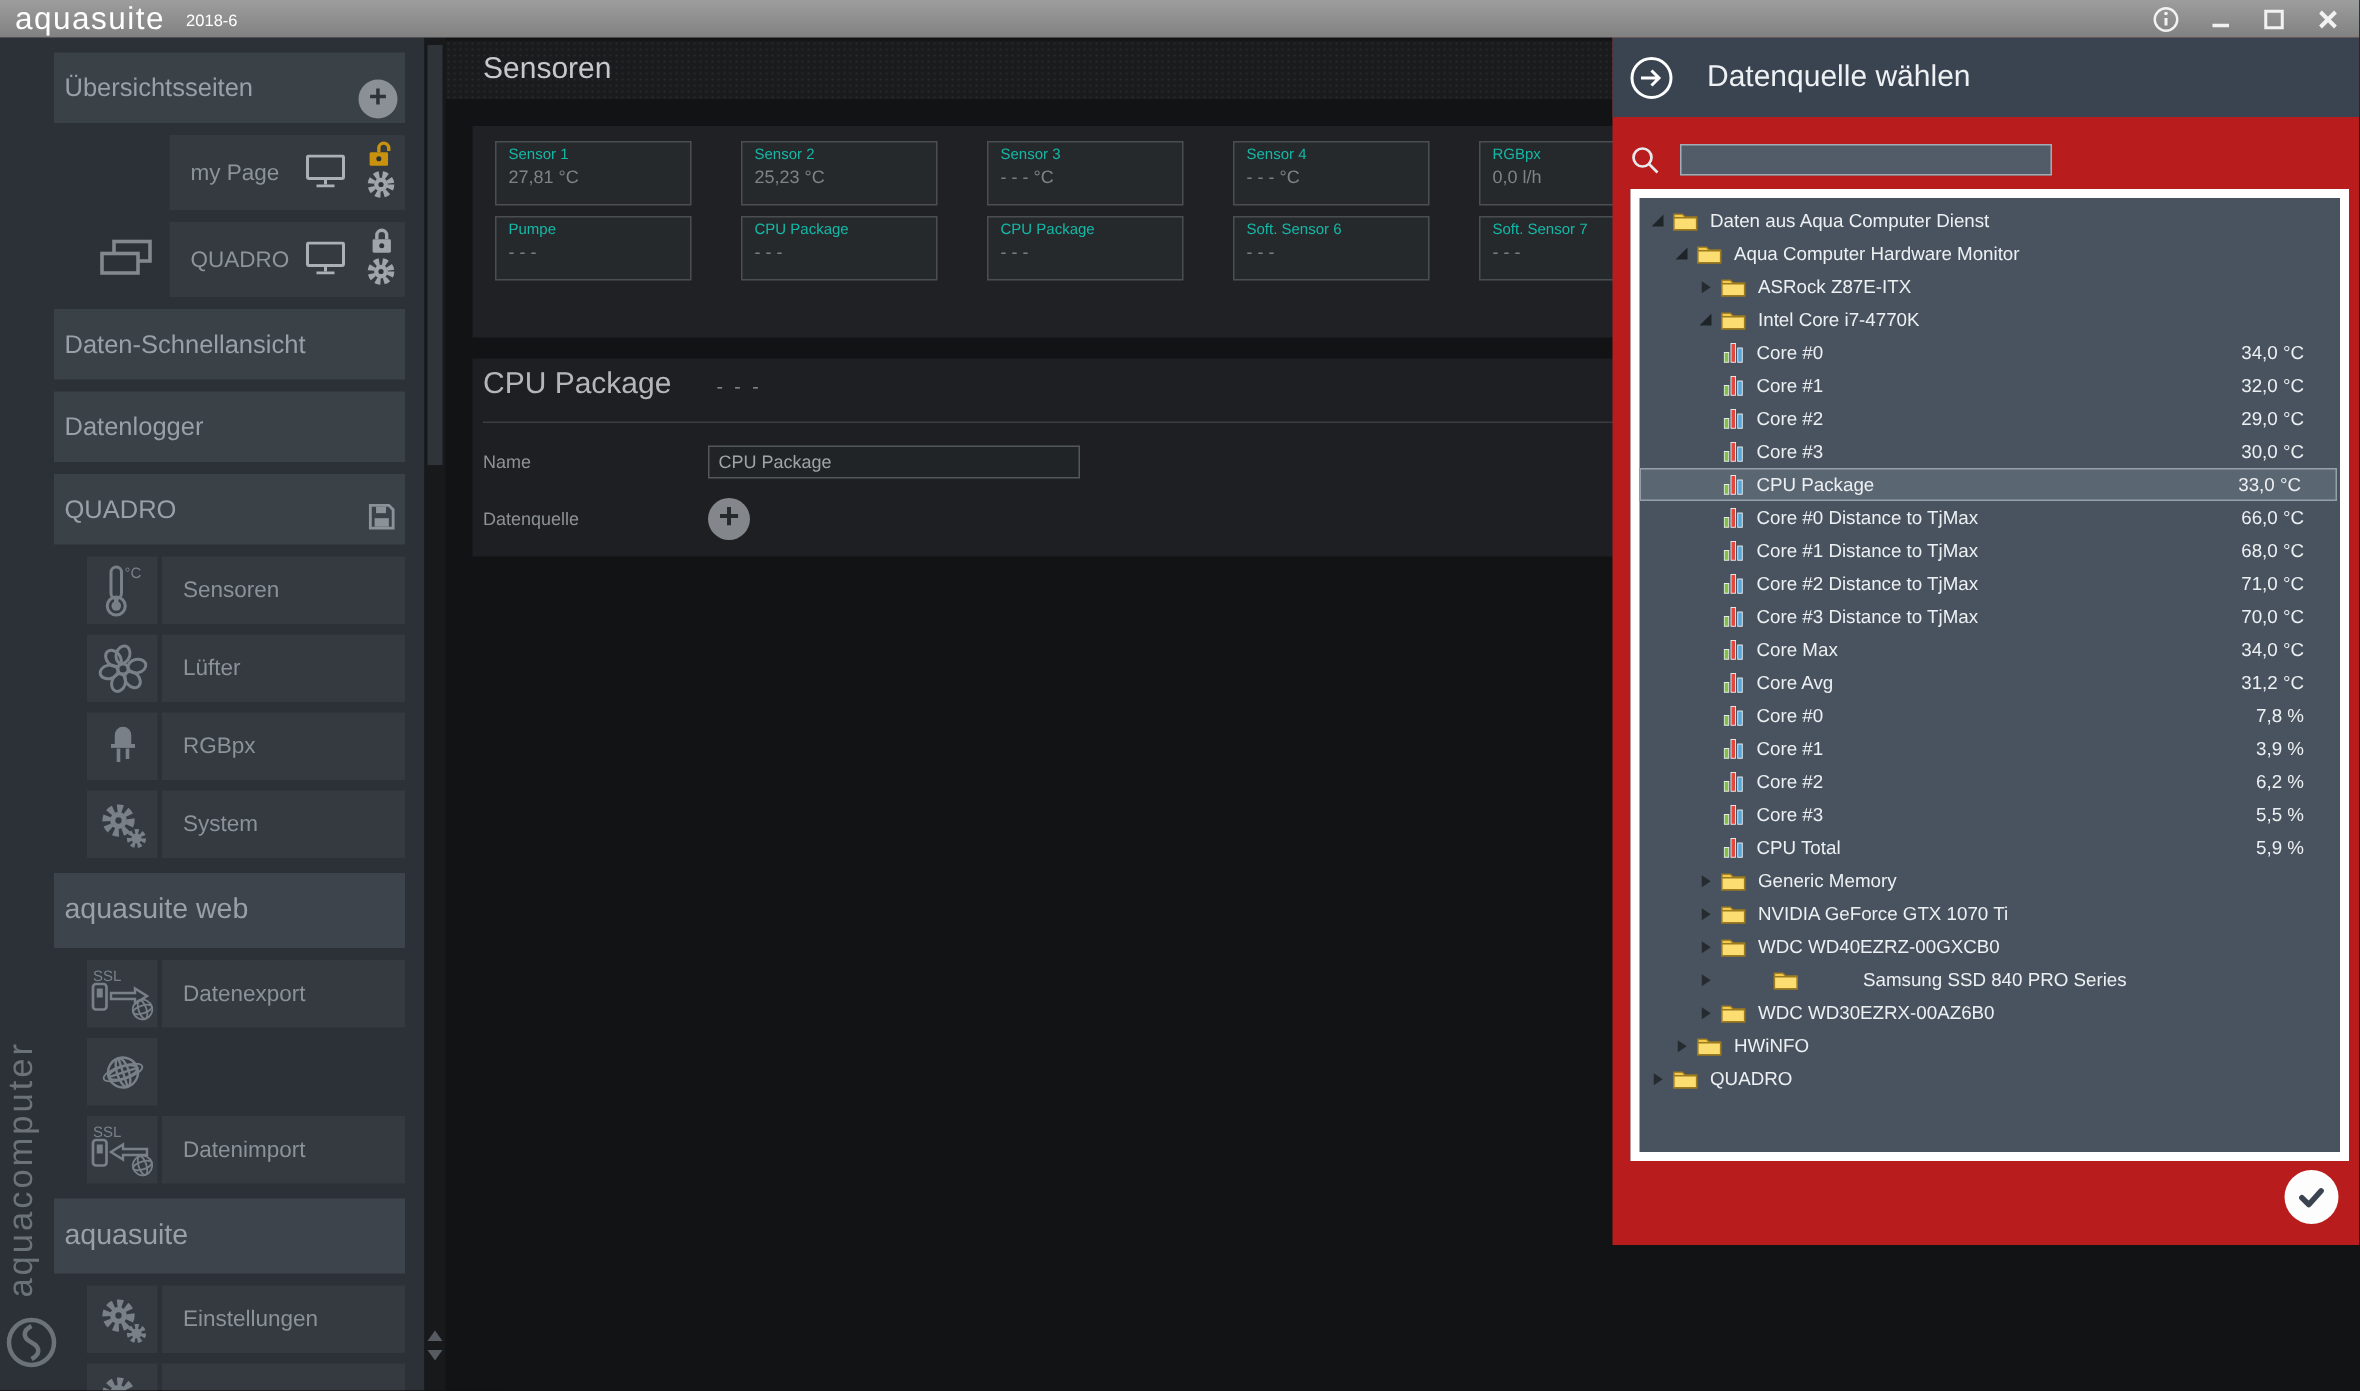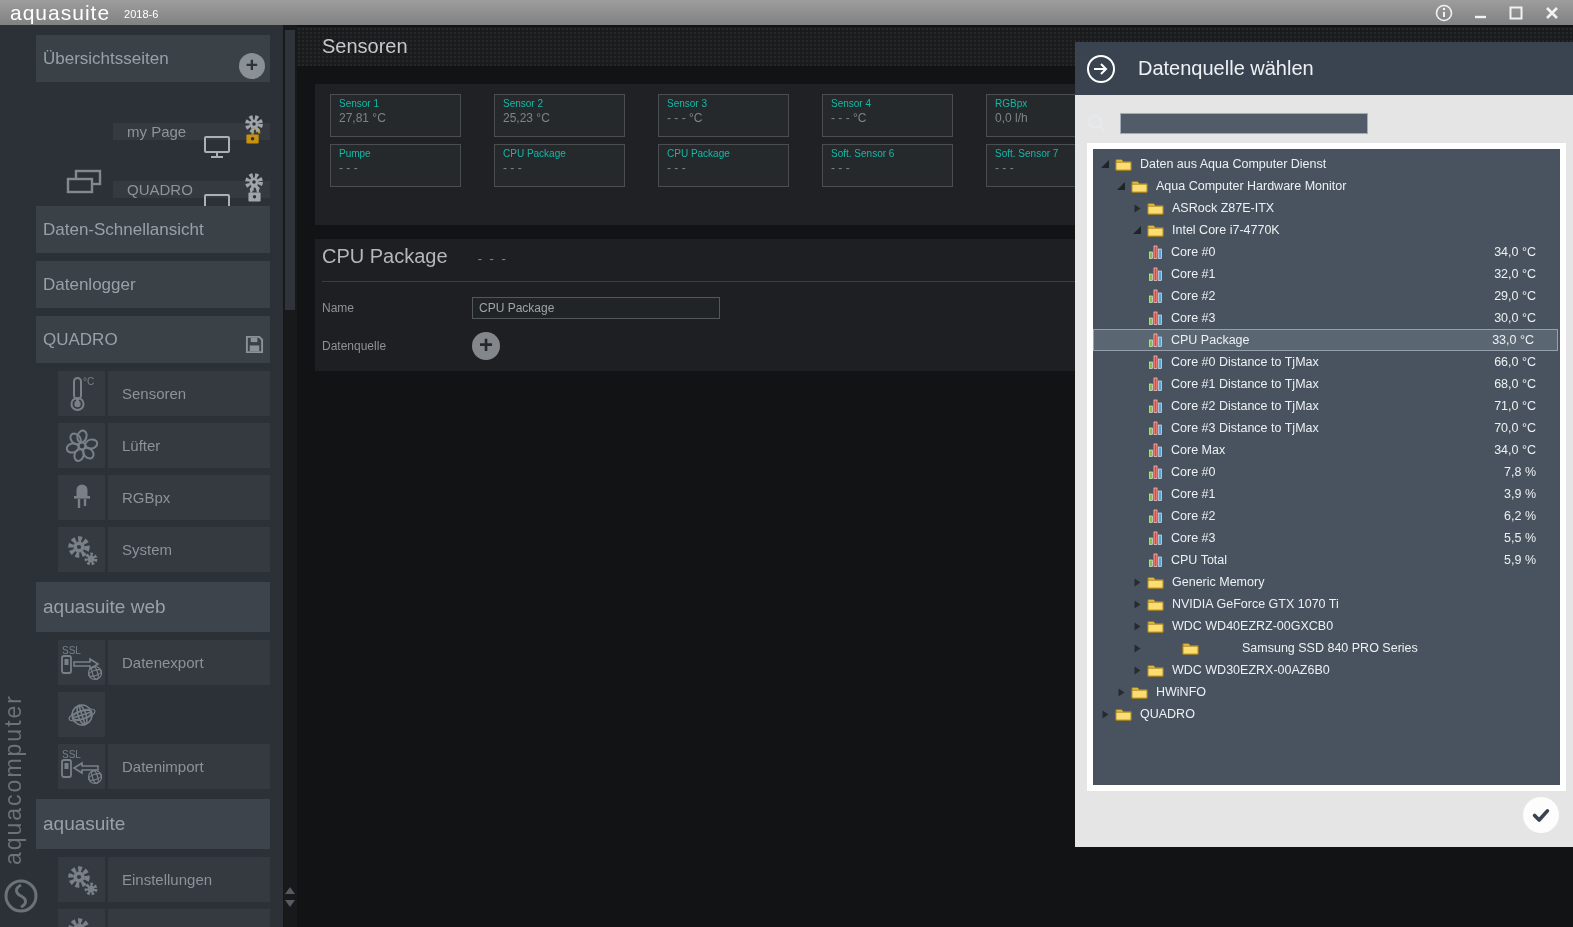--- a/index.html
+++ b/index.html
@@ -18,21 +18,21 @@
 
   
   .sidebar { position:absolute; left:0; top:25px; width:283px; height:902px;
     background:#2c3137; overflow:hidden; padding:10px 13px 0 36px; z-index:2; }
   .sb-header { position:relative; height:47px; background:#3a4147; margin-bottom:8px;
     display:flex; align-items:center; padding-left:7px; color:#99a1a8; font-size:17px; font-weight:300; }
   .sb-header.big { height:50px; background:#3d444b; font-size:19px; margin-top:10px; }
   .add-btn { position:absolute; right:5px; bottom:3px; width:26px; height:26px; border-radius:50%;
     background:#8b9096; color:#2e3338; font-size:21px; font-weight:bold; line-height:24px; text-align:center; }
   .hdr-save { position:absolute; right:6px; bottom:4px; color:#8b9298; }
-  .sb-pagerow { display:flex; margin:0 0 8px 22px; height:50px; gap:3px;align-items:flex-end; }
+  .sb-pagerow { display:flex; margin:0 0 8px 22px; height:50px; gap:3px; }
   .sb-pageicon { width:52px; display:flex; align-items:center; justify-content:center; color:#82888e; }
   .sb-pagelabel { flex:1; background:#343a40; position:relative; display:flex; align-items:center;
     padding-left:14px; color:#8c9399; font-size:15px; }
   .pr-monitor { position:absolute; right:40px; top:13px; color:#aab0b5; }
   .pr-lock { position:absolute; right:8px; top:3px; color:#9fa5aa; }
   .pr-lock.orange { color:#c8920e; }
   .pr-gear { position:absolute; right:5px; bottom:2px; color:#9fa5aa; }
   .sb-nav { display:flex; margin:0 0 7px 22px; height:45px; gap:3px; }
   .sb-navicon { width:47px; background:#343a40; display:flex; align-items:center; justify-content:center; color:#798087; }
   .sb-navlabel { flex:1; background:#343a40; display:flex; align-items:center; padding-left:14px;
@@ -67,21 +67,21 @@
   .detail-status { color:#85898d; font-size:13px; margin-left:30px; letter-spacing:2px; }
   .detail-hr { border-top:1px solid #3b3d3f; margin-top:4px; width:815px; }
   .form-row { display:flex; align-items:center; margin-top:14px; height:24px; }
   .form-label { width:150px; color:#8d9296; font-size:12px; }
   .form-input { width:248px; height:22px; background:#212426; border:1px solid #53575a; color:#9fa4a8;
     font-size:12px; padding-left:6px; font-family:"Liberation Sans", sans-serif; }
   .plus-btn { width:28px; height:28px; border-radius:50%; background:#83878b; color:#26292c;
     font-size:24px; font-weight:bold; line-height:26px; text-align:center; }
 
   
-  .rightpanel { position:absolute; left:1075px; top:42px; width:498px; height:805px; background:#e5e5e5; z-index:5; }
+  .rightpanel { position:absolute; left:1075px; top:25px; width:498px; height:805px; background:#b91c1c; z-index:5; }
   .rp-header { position:absolute; left:0; top:0; width:100%; height:53px; background:#3a4450;
     display:flex; align-items:center; }
   .rp-back { margin-left:11px; color:#fff; display:flex; }
   .rp-title { color:#eef1f4; font-size:20px; font-weight:300; margin-left:22px; }
   .rp-search { position:absolute; left:12px; top:71px; display:flex; align-items:center; }
   .rp-search-icon { color:#e7eaec; display:flex; }
   .rp-search-input { margin-left:13px; width:248px; height:21px; background:#525c68; border:1px solid #a3abb4;
     color:#eef1f4; font-size:12px; padding-left:5px; font-family:"Liberation Sans", sans-serif; }
   .treebox { position:absolute; left:12px; top:101px; right:7px; bottom:56px; background:#49535f;
     border:6px solid #ffffff; padding-top:4px; overflow:hidden; }
@@ -611,20 +611,31 @@
           <span class="tvalue">34,0 °C</span>
         </div>
         <div class="tree-row" style="padding-left: 56px;">
           <span class="cicon">
             <svg width="14" height="14" viewBox="0 0 14 14">
               <rect x="0.5" y="7" width="3" height="6.5" fill="#7fc243" stroke="#f2f2f2" stroke-width="0.6"></rect>
               <rect x="5" y="1" width="3" height="12.5" fill="#e2463c" stroke="#f2f2f2" stroke-width="0.6"></rect>
               <rect x="9.5" y="4" width="3" height="9.5" fill="#53a7dd" stroke="#f2f2f2" stroke-width="0.6"></rect>
             </svg>
           </span>
+          <span class="tlabel">Core Avg</span>
+          <span class="tvalue">31,2 °C</span>
+        </div>
+        <div class="tree-row" style="padding-left: 56px;">
+          <span class="cicon">
+            <svg width="14" height="14" viewBox="0 0 14 14">
+              <rect x="0.5" y="7" width="3" height="6.5" fill="#7fc243" stroke="#f2f2f2" stroke-width="0.6"></rect>
+              <rect x="5" y="1" width="3" height="12.5" fill="#e2463c" stroke="#f2f2f2" stroke-width="0.6"></rect>
+              <rect x="9.5" y="4" width="3" height="9.5" fill="#53a7dd" stroke="#f2f2f2" stroke-width="0.6"></rect>
+            </svg>
+          </span>
           <span class="tlabel">Core #0</span>
           <span class="tvalue">7,8 %</span>
         </div>
         <div class="tree-row" style="padding-left: 56px;">
           <span class="cicon">
             <svg width="14" height="14" viewBox="0 0 14 14">
               <rect x="0.5" y="7" width="3" height="6.5" fill="#7fc243" stroke="#f2f2f2" stroke-width="0.6"></rect>
               <rect x="5" y="1" width="3" height="12.5" fill="#e2463c" stroke="#f2f2f2" stroke-width="0.6"></rect>
               <rect x="9.5" y="4" width="3" height="9.5" fill="#53a7dd" stroke="#f2f2f2" stroke-width="0.6"></rect>
             </svg>

